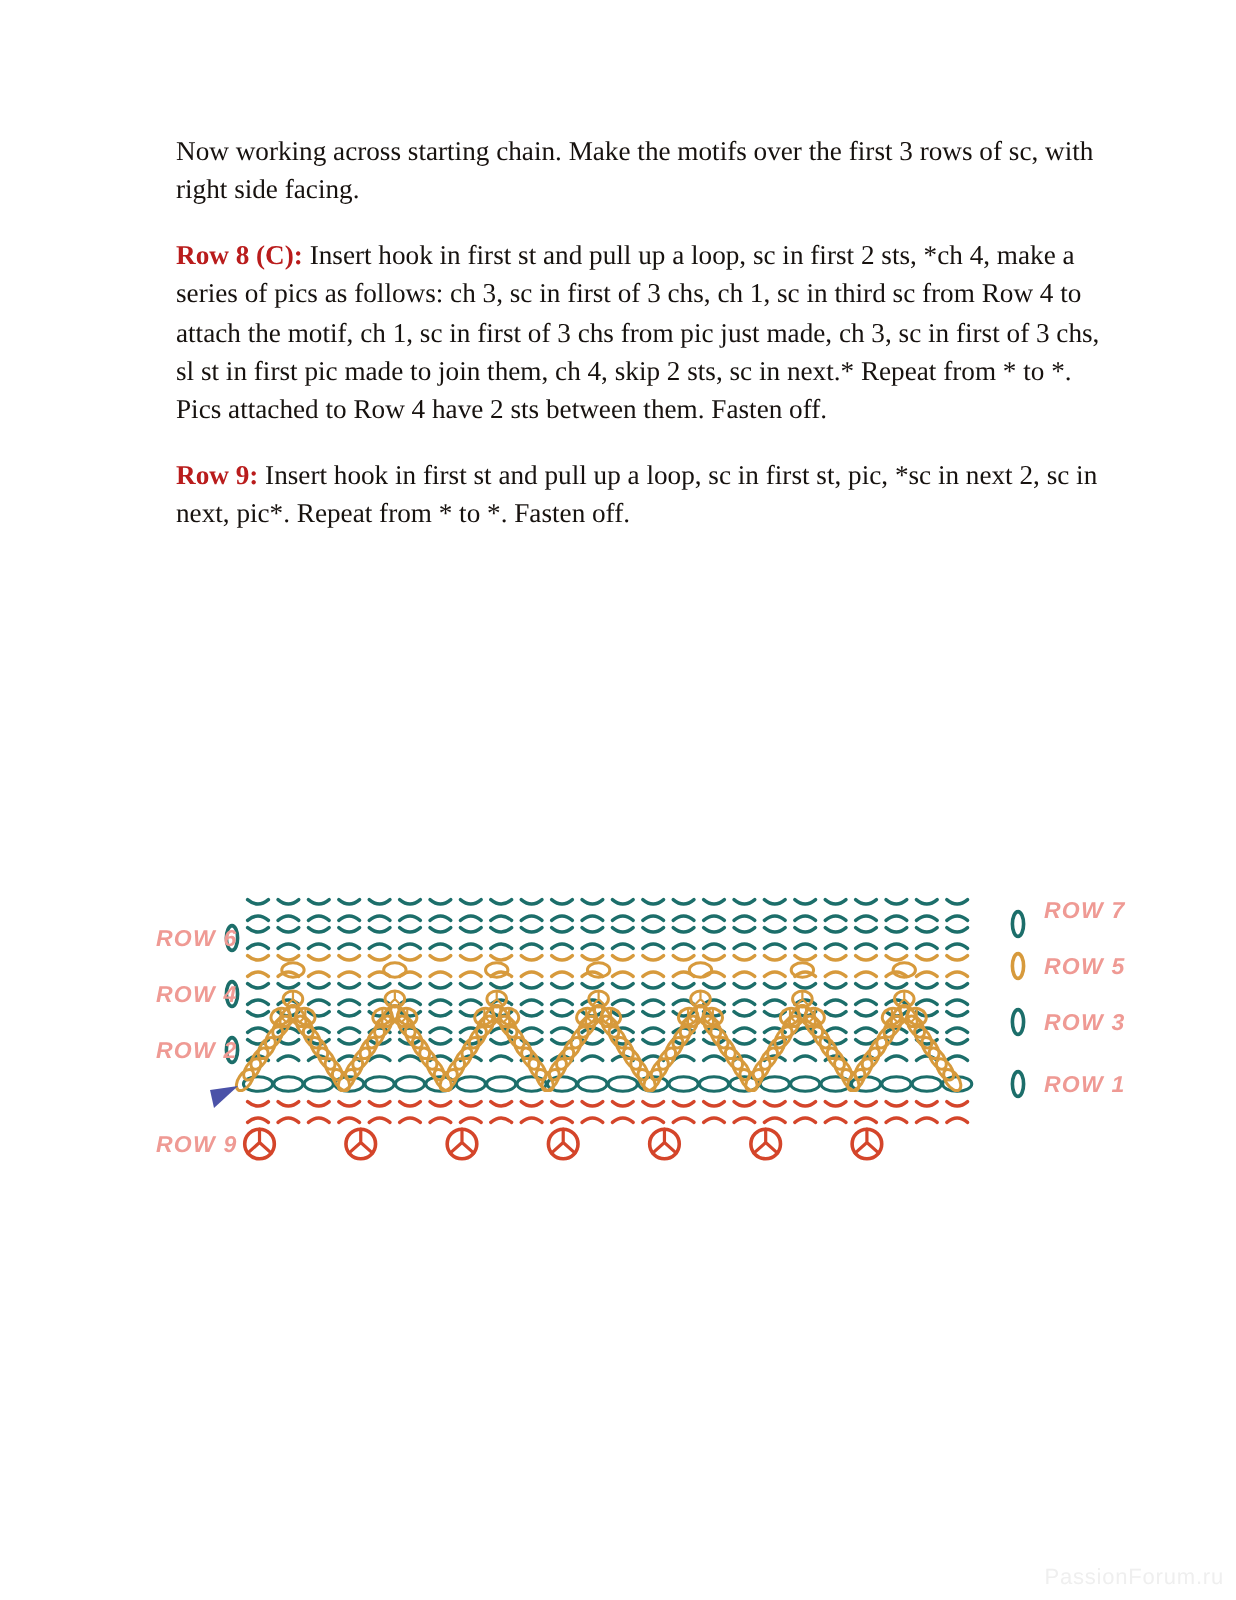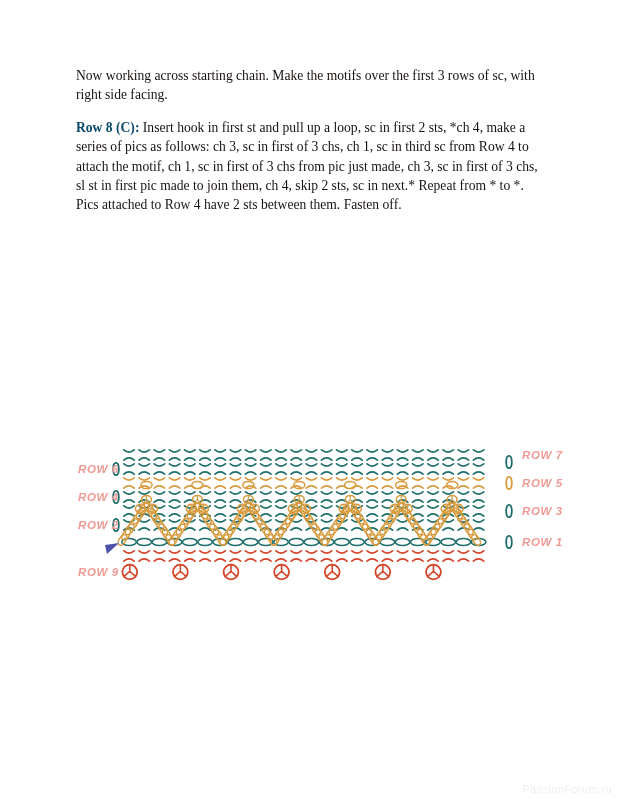--- a/index.html
+++ b/index.html
@@ -8,33 +8,33 @@
     background:#ffffff;
     font-family:"Liberation Serif", serif;
     position:relative;
     overflow:hidden;
   }
   .page{position:absolute;inset:0;}
 
   
   .text-col{
     position:absolute;
-    left:76px; top:66px; width:470px;
+    left:88px; top:66px; width:470px;
   }
   .para{
     font-family:"Liberation Serif", serif;
     font-size:13.6px;
     line-height:19.4px;
     color:#17120f;
     text-align:left;
     margin:0 0 13px 0;
   }
   .rowlabel{
     font-weight:bold;
-    color:#0c4a6e;
+    color:#b91c1c;
   }
 
   
   .diagram{position:absolute;left:0;top:320px;width:618px;height:300px;}
   .diagram svg{display:block;}
 
   .wm{
     position:absolute;
     right:6px;bottom:5px;
     font-family:"Liberation Sans", sans-serif;
@@ -53,20 +53,23 @@
 
     <p class="para">
       <span>Now working across starting chain. Make the motifs over the first 3 rows of sc, with right side facing.</span>
     </p>
 
     <p class="para">
       <span class="rowlabel">Row 8 (C):</span><span> Insert hook in first st and pull up a loop, sc in first 2 sts, *ch 4, make a series of pics as follows: ch 3, sc in first of 3 chs, ch 1, sc in third sc from Row 4 to attach the motif, ch 1, sc in first of 3 chs from pic just made, ch 3, sc in first of 3 chs, sl st in first pic made to join them, ch 4, skip 2 sts, sc in next.* Repeat from * to *. Pics attached to Row 4 have 2 sts between them. Fasten off.</span>
     </p>
 
 
+    <p class="para">
+      <span class="rowlabel">Row 9:</span><span> Insert hook in first st and pull up a loop, sc in first st, pic, *sc in next 2, sc in next, pic*. Repeat from * to *. Fasten off.</span>
+    </p>
 
   </div>
 
   <div class="diagram">
     <svg id="chart-svg" width="618" height="300" viewBox="0 0 618 300" xmlns="http://www.w3.org/2000/svg">
         <g>
           <text x="158" y="345" fill="#ef9a94" font-family="&quot;Liberation Sans&quot;, sans-serif" font-size="11.5" font-weight="bold" font-style="italic" letter-spacing="0.6" text-anchor="start">DECORATIVE DETAIL</text>
           <text x="448" y="376" fill="#ef9a94" font-family="&quot;Liberation Sans&quot;, sans-serif" font-size="11.5" font-weight="bold" font-style="italic" letter-spacing="0.6" text-anchor="start">ROW 8</text>
           <g>
             <ellipse cx="313" cy="341" rx="6.2" ry="4.4" stroke="#d79a3c" stroke-width="1.5" fill="none" transform="rotate(0 313 341)"></ellipse>

